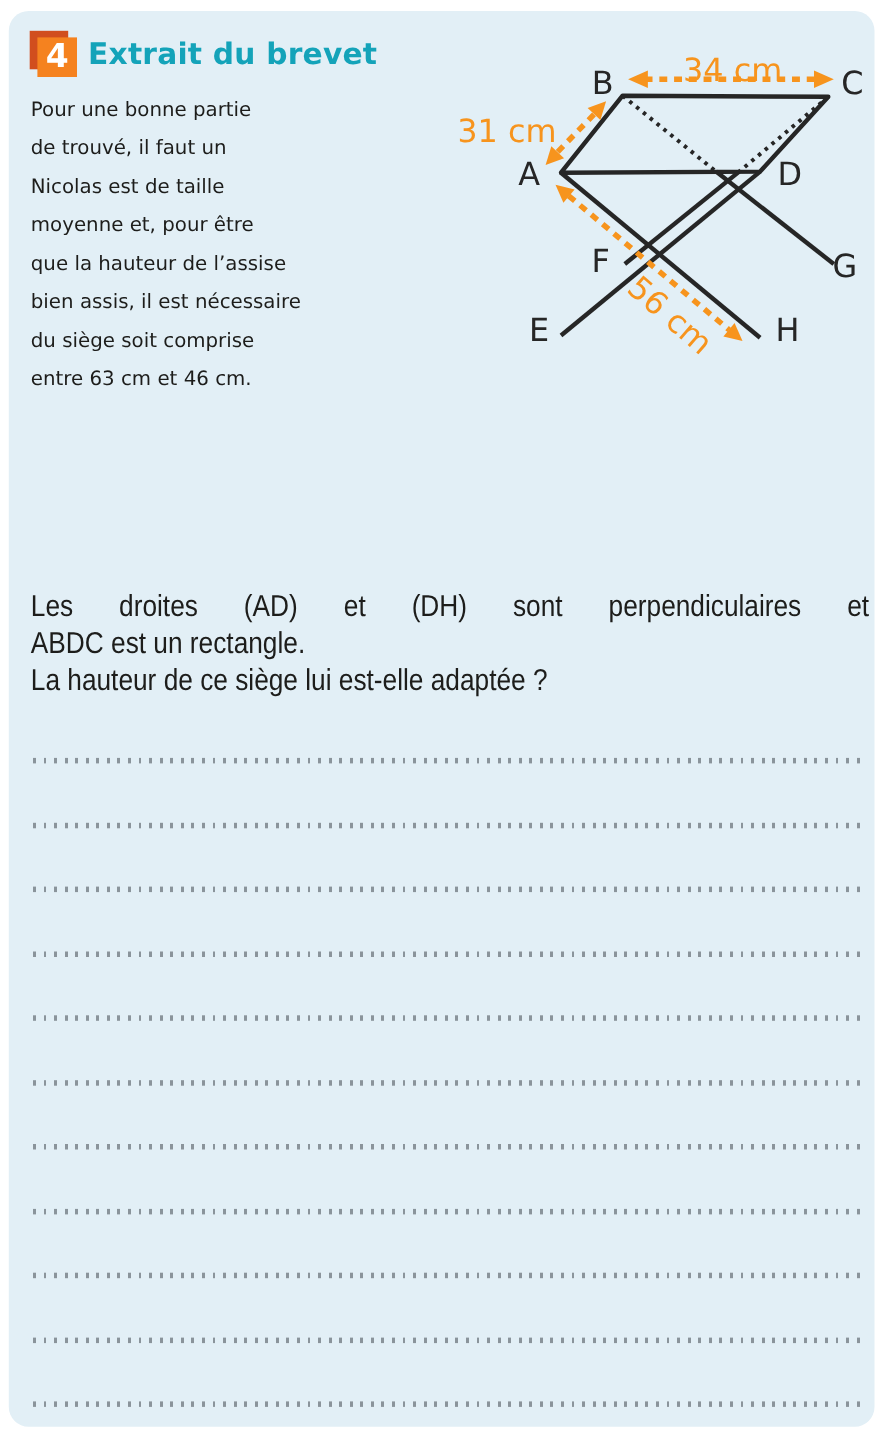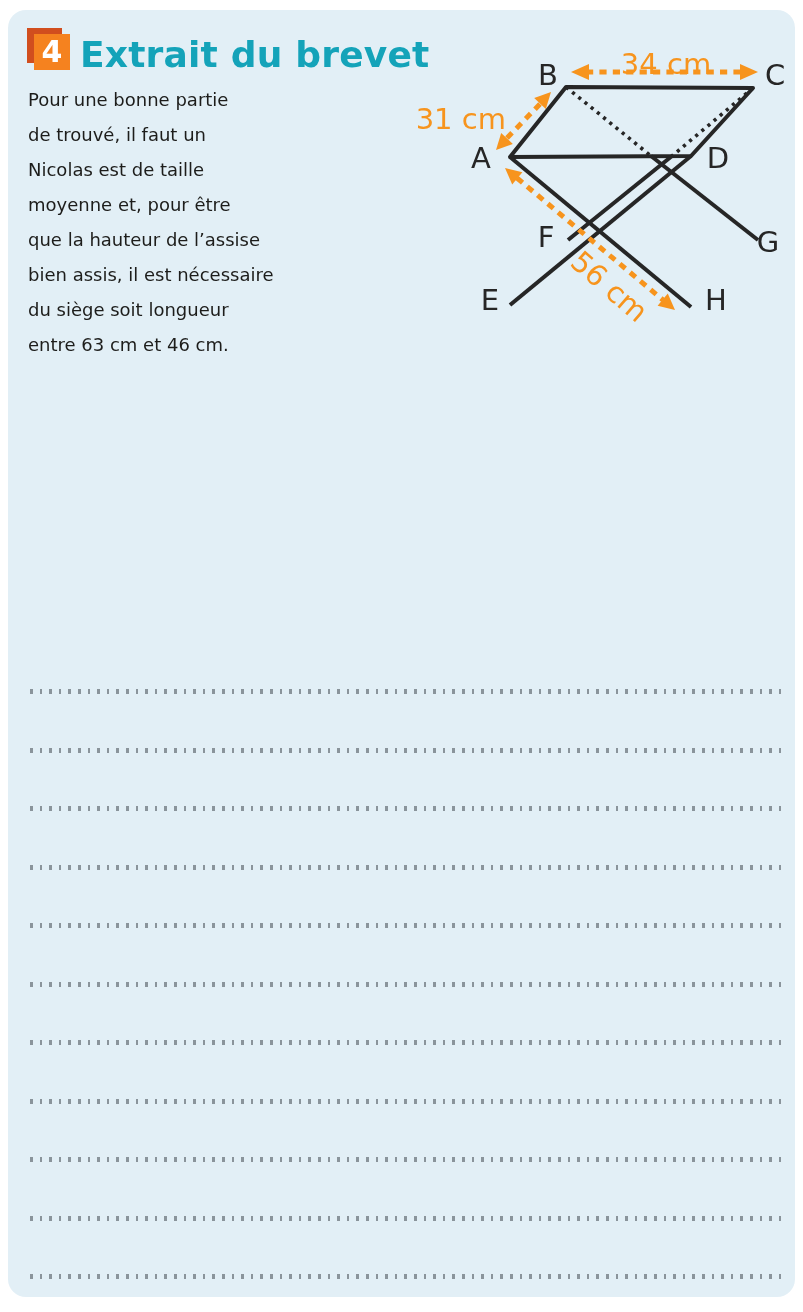--- a/index.html
+++ b/index.html
@@ -7,21 +7,21 @@
         font-family:"DejaVu Sans", sans-serif;}
   .card{position:absolute;left:8px;top:10px;width:787px;height:1287px;
         background:#E2EFF6;border-radius:18px;}
 
   
   .badge{position:absolute;left:0;top:0;}
   .badge-back{position:absolute;left:19px;top:18px;width:35px;height:35px;background:#D14E1E;}
   .badge-front{position:absolute;left:26px;top:24px;width:36px;height:36px;background:#F5821F;
                display:flex;align-items:center;justify-content:center;}
   .badge-front span{color:#ffffff;font-size:30px;font-weight:bold;line-height:1;}
-  .title{position:absolute;left:72px;top:24px;margin:0;font-size:36px;font-weight:bold;
+  .title{position:absolute;left:72px;top:24px;margin:0;font-size:27px;font-weight:bold;
          color:#14A3B9;letter-spacing:0.2px;}
 
   
   .intro{position:absolute;left:20px;top:72px;width:420px;font-size:18px;line-height:35px;
          color:#1D1D1B;white-space:nowrap;}
 
   
   .cond-block{position:absolute;left:20px;width:762px;color:#1D1D1B;}
   .cond-inner{width:878px;transform:scaleX(0.868);transform-origin:0 0;
               font-family:"Liberation Sans", sans-serif;font-size:27.5px;line-height:33.5px;}
@@ -53,21 +53,21 @@
     </div>
     <h1 class="title">Extrait du brevet</h1>
 
     <div class="intro">
       <div>Pour une bonne partie</div>
       <div>de trouvé, il faut un</div>
       <div>Nicolas est de taille</div>
       <div>moyenne et, pour être</div>
       <div>que la hauteur de l’assise</div>
       <div>bien assis, il est nécessaire</div>
-      <div>du siège soit longueur</div>
+      <div>du siège soit comprise</div>
       <div>entre 63 cm et 46 cm.</div>
     </div>
 
     <svg class="diagram" width="392" height="286" viewBox="0 0 392 286">
 
       <polygon points="92,119 148,49 335,50 273,118" fill="none" stroke="#262626" stroke-width="4" stroke-linejoin="round"></polygon>
 
       <line x1="148" y1="49" x2="233" y2="118" stroke="#262626" stroke-width="3.6" stroke-dasharray="3.2 4.8"></line>
       <line x1="335" y1="50" x2="254" y2="118" stroke="#262626" stroke-width="3.6" stroke-dasharray="3.2 4.8"></line>
 
@@ -96,20 +96,27 @@
       <text class="vlabel" x="128" y="209" text-anchor="middle">F</text>
       <text class="vlabel" x="350" y="214" text-anchor="middle">G</text>
       <text class="vlabel" x="298" y="272" text-anchor="middle">H</text>
 
       <text class="mlabel" x="248" y="36" text-anchor="middle">34 cm</text>
       <text class="mlabel" x="88" y="91" text-anchor="end">31 cm</text>
       <text class="mlabel" x="190" y="258" text-anchor="middle" transform="rotate(41 190 250)">56 cm</text>
     </svg>
 
 
+    <div class="cond-block" style="top:524px;">
+      <div class="cond-inner">
+        <div class="jl">Les droites (AD) et (DH) sont perpendiculaires et</div>
+        <div class="nl">ABDC est un rectangle.</div>
+        <div class="nl">La hauteur de ce siège lui est-elle adaptée ?</div>
+      </div>
+    </div>
 
     <div id="answer-lines">
         <div class="answer-line" style="top: 679px;"></div>
         <div class="answer-line" style="top: 737.5px;"></div>
         <div class="answer-line" style="top: 796px;"></div>
         <div class="answer-line" style="top: 854.5px;"></div>
         <div class="answer-line" style="top: 913px;"></div>
         <div class="answer-line" style="top: 971.5px;"></div>
         <div class="answer-line" style="top: 1030px;"></div>
         <div class="answer-line" style="top: 1088.5px;"></div>

